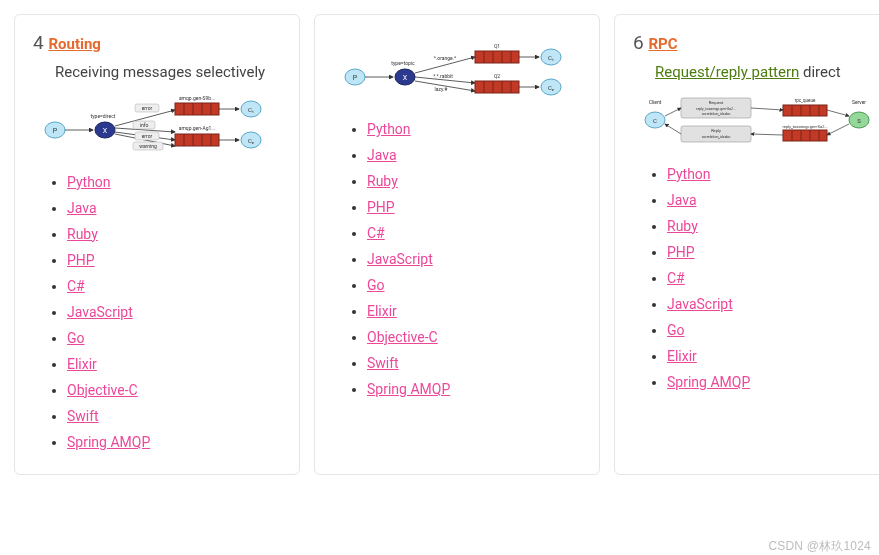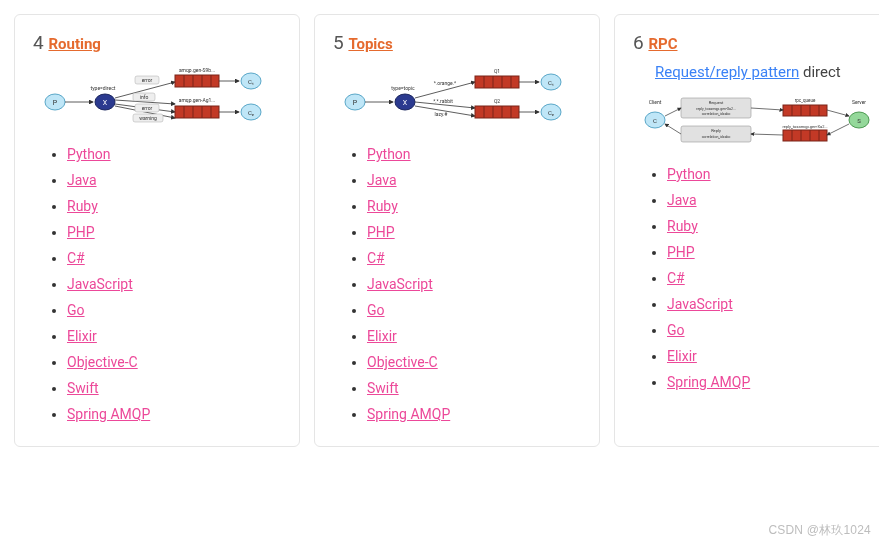--- a/index.html
+++ b/index.html
@@ -34,21 +34,21 @@
     font-size: 15px;
   }
   .desc {
     font-size: 15px;
     color: #444;
     line-height: 1.45;
     margin-left: 22px;
     margin-bottom: 4px;
   }
   .desc a {
-    color: #3b82f6;
+    color: #4d7c0f;
     text-decoration: underline;
   }
   .diagram {
     margin: 6px 4px 10px 4px;
   }
   .lang-list {
     list-style: disc;
     padding-left: 34px;
     margin-top: 4px;
   }
@@ -57,37 +57,38 @@
     font-size: 14px;
     color: #333;
   }
   .lang-list a {
     color: #ec4899;
     text-decoration: underline;
   }
   .watermark {
     position: absolute;
     right: 8px;
-    bottom: 16px;
+    bottom: 0;
     font-size: 12px;
     color: #bdbdbd;
     letter-spacing: 0.2px;
     font-family: Arial, sans-serif;
   }
 </style>
 </head>
 <body>
 
 <div class="cards">
 
   <div class="card">
     <h2 class="card-title">
       <span>4</span>
       <a class="tlink" href="#">Routing</a>
     </h2>
+    <p class="desc"><span>Receiving messages selectively</span></p>
     <div class="diagram">
       <svg width="240" height="70" viewBox="0 0 240 70">
 
         <ellipse cx="18" cy="40" rx="10" ry="8" fill="#bfe6f7" stroke="#5aa7c8"></ellipse>
         <text x="18" y="43" font-size="7" text-anchor="middle" fill="#333">P</text>
 
         <line x1="28" y1="40" x2="56" y2="40" stroke="#333" stroke-width="0.8" marker-end="url(#arr)"></line>
 
         <ellipse cx="68" cy="40" rx="10" ry="8" fill="#2b3a8f" stroke="#1a255e"></ellipse>
         <text x="68" y="43" font-size="7" text-anchor="middle" fill="#fff">X</text>
@@ -148,24 +149,20 @@
       <li><a href="#">JavaScript</a></li>
       <li><a href="#">Go</a></li>
       <li><a href="#">Elixir</a></li>
       <li><a href="#">Objective-C</a></li>
       <li><a href="#">Swift</a></li>
       <li><a href="#">Spring AMQP</a></li>
     </ul>
   </div>
 
   <div class="card">
-    <h2 class="card-title">
-      <span>5</span>
-      <a class="tlink" href="#">Topics</a>
-    </h2>
     <div class="diagram">
       <svg width="240" height="70" viewBox="0 0 240 70">
         <ellipse cx="18" cy="40" rx="10" ry="8" fill="#bfe6f7" stroke="#5aa7c8"></ellipse>
         <text x="18" y="43" font-size="7" text-anchor="middle" fill="#333">P</text>
         <line x1="28" y1="40" x2="56" y2="40" stroke="#333" stroke-width="0.8" marker-end="url(#arr2)"></line>
         <ellipse cx="68" cy="40" rx="10" ry="8" fill="#2b3a8f" stroke="#1a255e"></ellipse>
         <text x="68" y="43" font-size="7" text-anchor="middle" fill="#fff">X</text>
         <text x="66" y="28" font-size="5" text-anchor="middle" fill="#333">type=topic</text>
         <line x1="78" y1="36" x2="138" y2="20" stroke="#333" stroke-width="0.8" marker-end="url(#arr2)"></line>
         <line x1="78" y1="40" x2="138" y2="46" stroke="#333" stroke-width="0.8" marker-end="url(#arr2)"></line>

